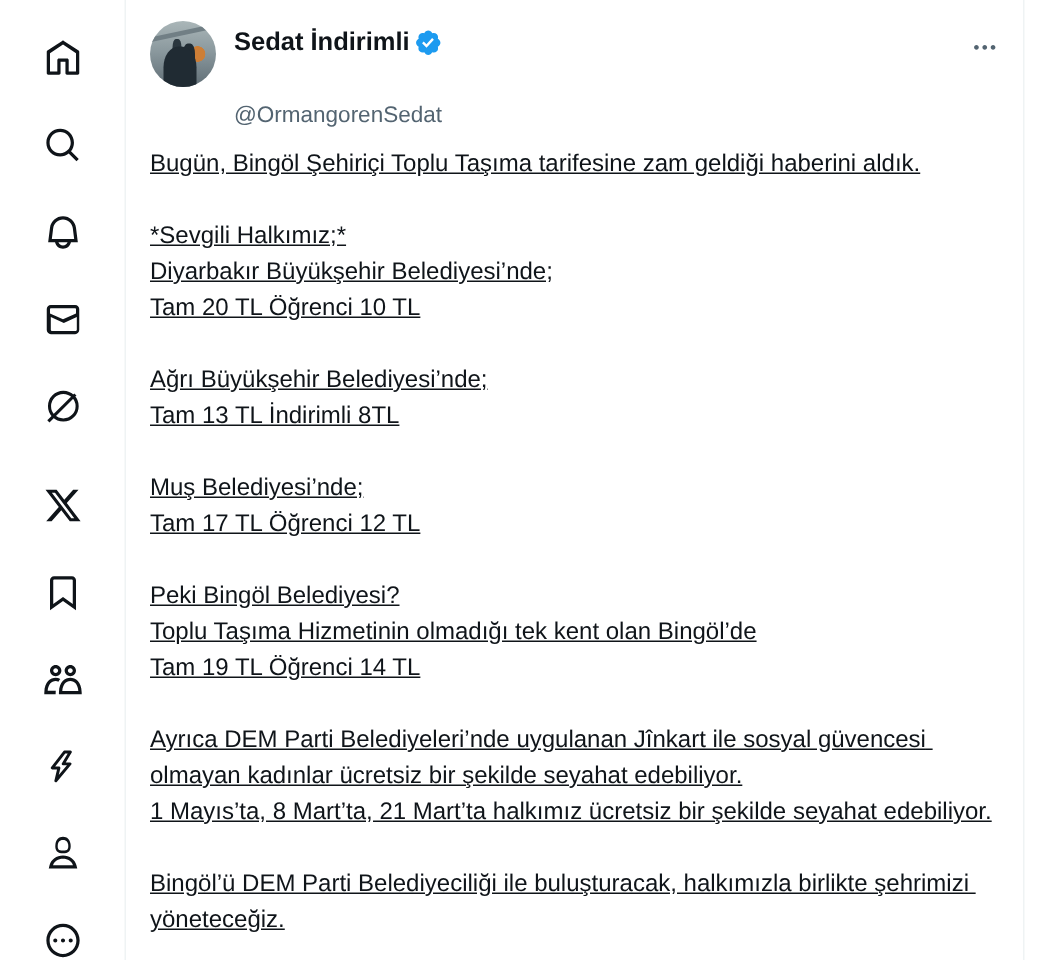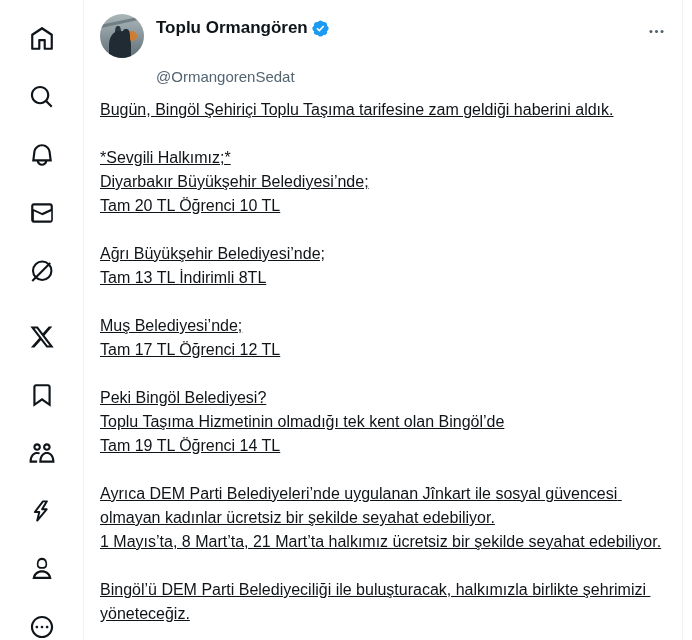--- a/index.html
+++ b/index.html
@@ -114,21 +114,21 @@
         <path fill="currentColor" d="M3.75 12c0-4.56 3.69-8.25 8.25-8.25s8.25 3.69 8.25 8.25-3.69 8.25-8.25 8.25S3.75 16.56 3.75 12zM12 1.75C6.34 1.75 1.75 6.34 1.75 12S6.34 22.25 12 22.25 22.25 17.66 22.25 12 17.66 1.75 12 1.75zm-4.75 11.5c.69 0 1.25-.56 1.25-1.25s-.56-1.25-1.25-1.25-1.25.56-1.25 1.25.56 1.25 1.25 1.25zm9.5 0c.69 0 1.25-.56 1.25-1.25s-.56-1.25-1.25-1.25-1.25.56-1.25 1.25.56 1.25 1.25 1.25zM12 13.25c.69 0 1.25-.56 1.25-1.25s-.56-1.25-1.25-1.25-1.25.56-1.25 1.25.56 1.25 1.25 1.25z"></path>
       </svg>
   </div>
 </nav>
 
 <main class="main">
   <div class="tweet-header">
     <div class="avatar"></div>
     <div class="author-block">
       <div class="author-row">
-        <span class="author-name">Toplu Ormangören</span>
+        <span class="author-name">Sedat İndirimli</span>
         <svg class="badge-icon" viewBox="0 0 24 24">
             <path d="M22.25 12c0-1.43-.88-2.67-2.19-3.34.46-1.39.2-2.9-.81-3.91s-2.52-1.27-3.91-.81c-.66-1.31-1.91-2.19-3.34-2.19s-2.67.88-3.33 2.19c-1.4-.46-2.91-.2-3.92.81s-1.26 2.52-.8 3.91c-1.31.67-2.2 1.91-2.2 3.34s.89 2.67 2.2 3.34c-.46 1.39-.21 2.9.8 3.91s2.52 1.26 3.91.81c.67 1.31 1.91 2.19 3.34 2.19s2.68-.88 3.34-2.19c1.39.45 2.9.2 3.91-.81s1.27-2.52.81-3.91c1.31-.67 2.19-1.91 2.19-3.34zm-11.71 4.2L6.8 12.46l1.41-1.42 2.26 2.26 4.8-5.23 1.47 1.36-6.2 6.77z"></path>
           </svg>
       </div>
       <span class="author-handle">@OrmangorenSedat</span>
     </div>
     <div class="more-btn">
       <svg viewBox="0 0 24 24">
           <path fill="currentColor" d="M3 12c0-1.1.9-2 2-2s2 .9 2 2-.9 2-2 2-2-.9-2-2zm7 0c0-1.1.9-2 2-2s2 .9 2 2-.9 2-2 2-2-.9-2-2zm7 0c0-1.1.9-2 2-2s2 .9 2 2-.9 2-2 2-2-.9-2-2z"></path>
         </svg>

